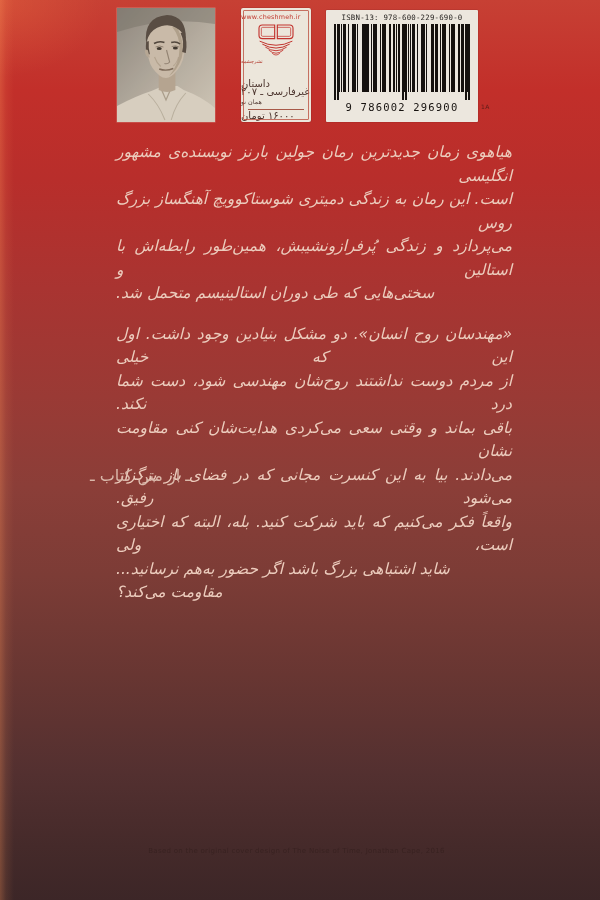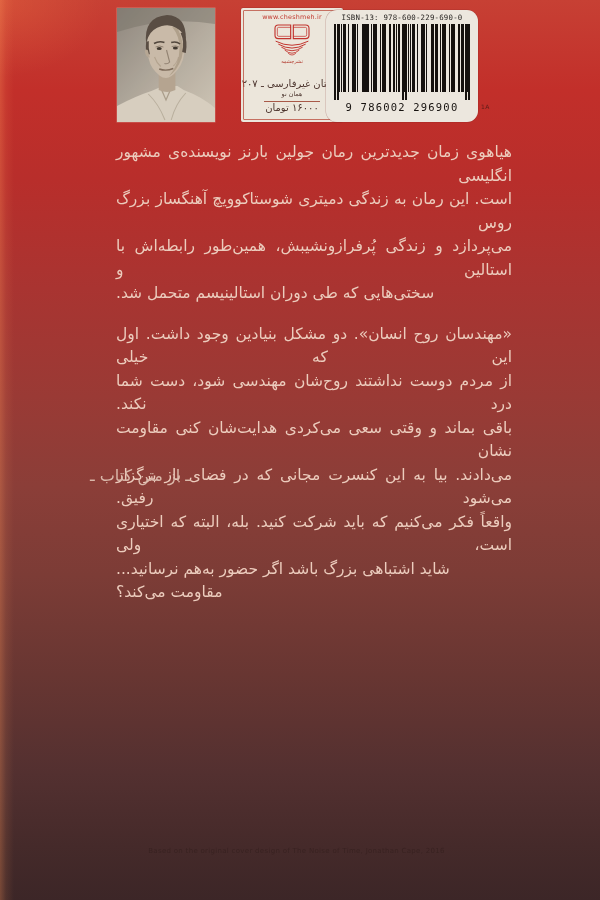--- a/index.html
+++ b/index.html
@@ -21,37 +21,37 @@
 
   
   .photo{
     position:absolute;left:117px;top:8px;width:98px;height:114px;
     box-shadow:0 0 0 .5px rgba(240,230,220,.35);
     overflow:hidden;
   }
   .photo svg{display:block;width:100%;height:100%;}
 
   .pub-box{
-    position:absolute;left:241px;top:8px;width:102px;height:114px;
+    position:absolute;left:241px;top:8px;width:70px;height:114px;
     background:#ece6db;border-radius:2px;
     box-shadow:0 0 0 .5px rgba(120,30,25,.35);
-    text-align:center;direction:rtl;
+    text-align:left;direction:rtl;
   }
   .pub-box .frame{position:absolute;inset:2px;border:1px solid rgba(186,72,56,.75);border-radius:1px;pointer-events:none;}
   .pub-box .site{margin-top:5px;font-size:6.4px;letter-spacing:.2px;color:#c23a30;direction:ltr;}
   .pub-box .logo{width:42px;height:36px;margin:1px auto 0;display:block;}
   .pub-box .imprint{font-size:5px;color:#b23a2e;line-height:6px;}
   .pub-box .cat{margin-top:16px;font-size:10px;color:#4e3730;line-height:8px;}
   .pub-box .series{margin-top:2px;font-size:6.4px;color:#4e3730;line-height:8px;}
   .pub-box .rule{width:56px;margin:3px auto 2px;border-top:1px solid #a85948;}
   .pub-box .price{font-size:10px;color:#4e3730;line-height:8px;}
 
   .barcode-box{
     position:absolute;left:326px;top:10px;width:152px;height:112px;
-    background:#ece7de;border-radius:11px;
+    background:#ece7de;border-radius:1px;
     box-shadow:0 0 0 .5px rgba(120,30,25,.3);
   }
   .barcode-box .isbn{
     margin-top:3px;text-align:center;
     font-family:"DejaVu Sans Mono",monospace;font-size:7.4px;letter-spacing:.2px;color:#2a2724;
   }
   .bars{
     position:relative;margin:2px 8px 0;height:68px;
     background-image:
       repeating-linear-gradient(90deg,#16120f 0 1.4px,rgba(0,0,0,0) 1.4px 4.6px),
@@ -66,21 +66,21 @@
   }
   .sheet-mark{
     position:absolute;left:481px;top:103px;
     font-size:6px;color:rgba(70,25,20,.8);letter-spacing:.5px;
   }
 
   
   .text-block{
     position:absolute;left:116px;top:141px;width:396px;
     direction:rtl;color:#ecccbd;
-    font-size:15.5px;line-height:23.5px;
+    font-size:15.5px;line-height:23.5px;font-style:italic;
   }
   .text-block p{margin:0;}
   .text-block .para1{margin-bottom:17px;}
   .tline{text-align:justify;text-align-last:justify;}
   .tline.short{text-align:left;text-align-last:left;}
 
   .attribution{
     position:absolute;left:90px;top:466px;
     direction:rtl;font-size:16px;color:#dab8aa;
   }

